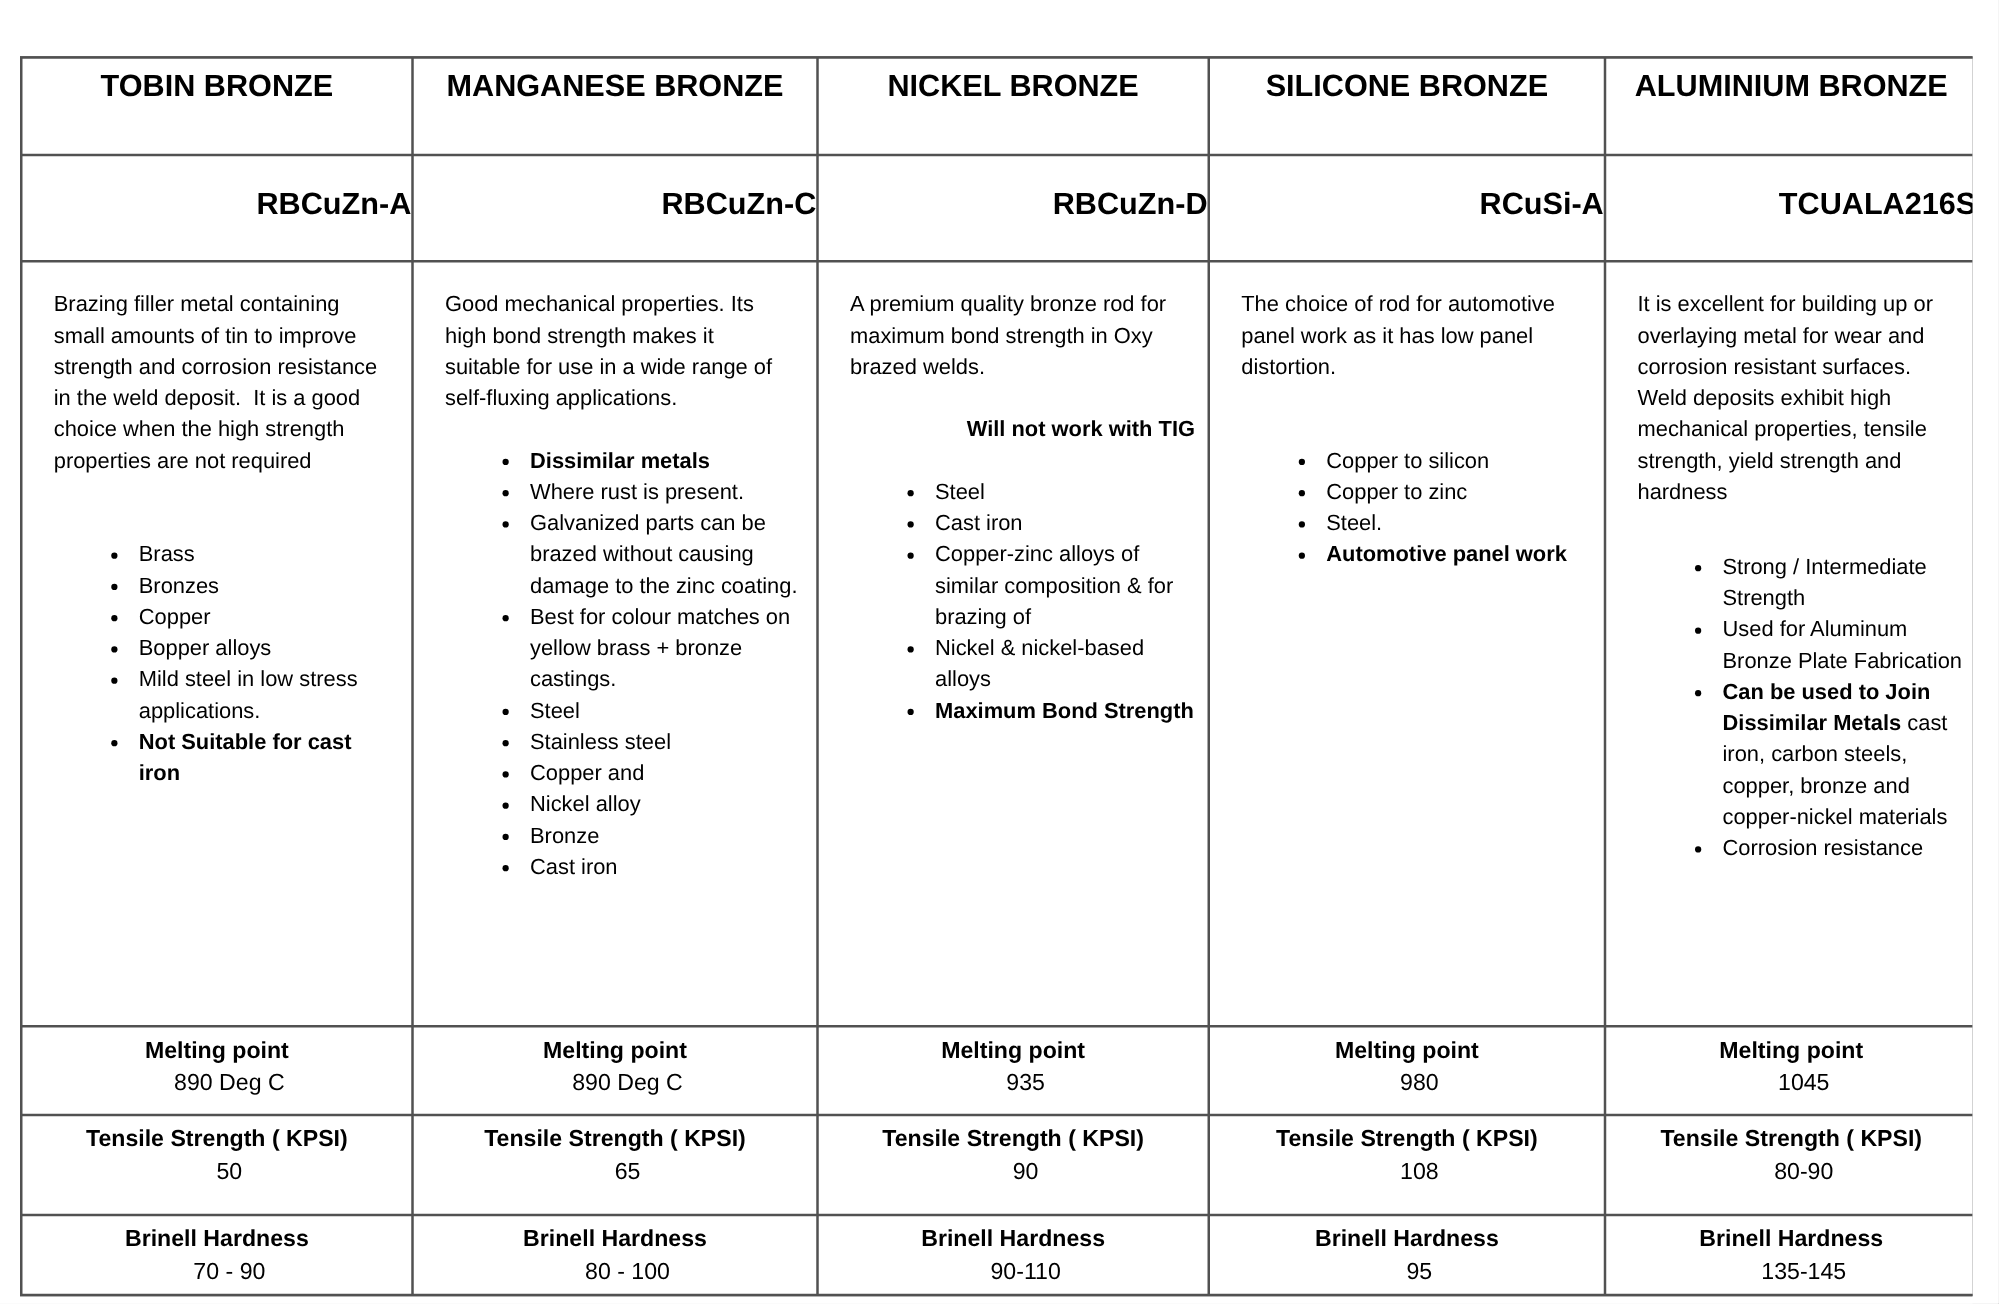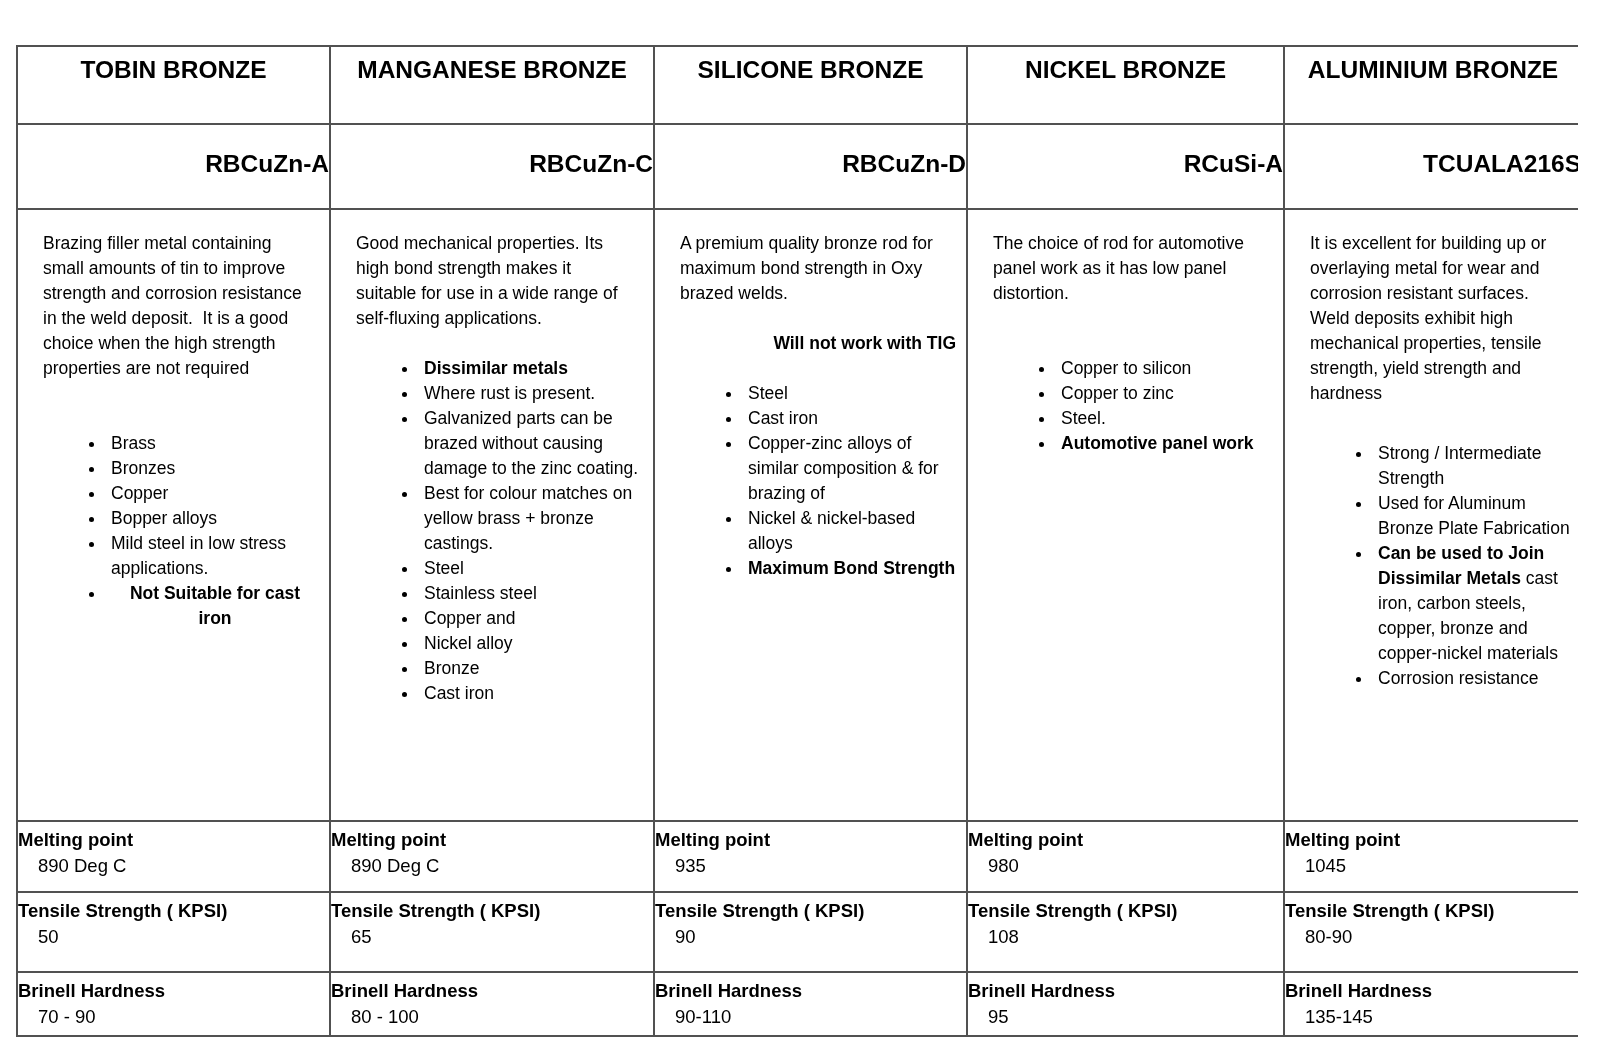--- a/index.html
+++ b/index.html
@@ -70,49 +70,49 @@
     margin: 0;
     padding-left: 78px;
   }
   .blist li {
     padding-left: 5px;
     margin: 0;
   }
   .gap1  { margin-top: 25px; }
   .gap15 { margin-top: 35px; }
   .gap2  { margin-top: 50px; }
-  .li-gap { margin-top: 30px; text-align: center; }
+  .li-gap { margin-top: 30px; }
   .b { font-weight: 700; margin-top: 32px; }
   
   .stat-cell {
-    text-align: left;
+    text-align: center;
     padding-top: 5px;
     font-size: 18.5px;
     line-height: 26px;
   }
   .stat-label { font-weight: 700; }
   .stat-value { font-weight: 400; margin-left: 20px; }
 </style>
 </head>
 <body>
 
 <div class="page">
   <div class="braze-table">
 
     <div class="cell name-cell">
       <div class="col-name">TOBIN BRONZE</div>
     </div>
     <div class="cell name-cell">
       <div class="col-name">MANGANESE BRONZE</div>
     </div>
     <div class="cell name-cell">
+      <div class="col-name">NICKEL BRONZE</div>
+    </div>
+    <div class="cell name-cell">
       <div class="col-name">SILICONE BRONZE</div>
-    </div>
-    <div class="cell name-cell">
-      <div class="col-name">NICKEL BRONZE</div>
     </div>
     <div class="cell name-cell">
       <div class="col-name">ALUMINIUM BRONZE</div>
     </div>
 
     <div class="cell code-cell">
       <div class="alloy-code">RBCuZn-A</div>
     </div>
     <div class="cell code-cell">
       <div class="alloy-code">RBCuZn-C</div>

